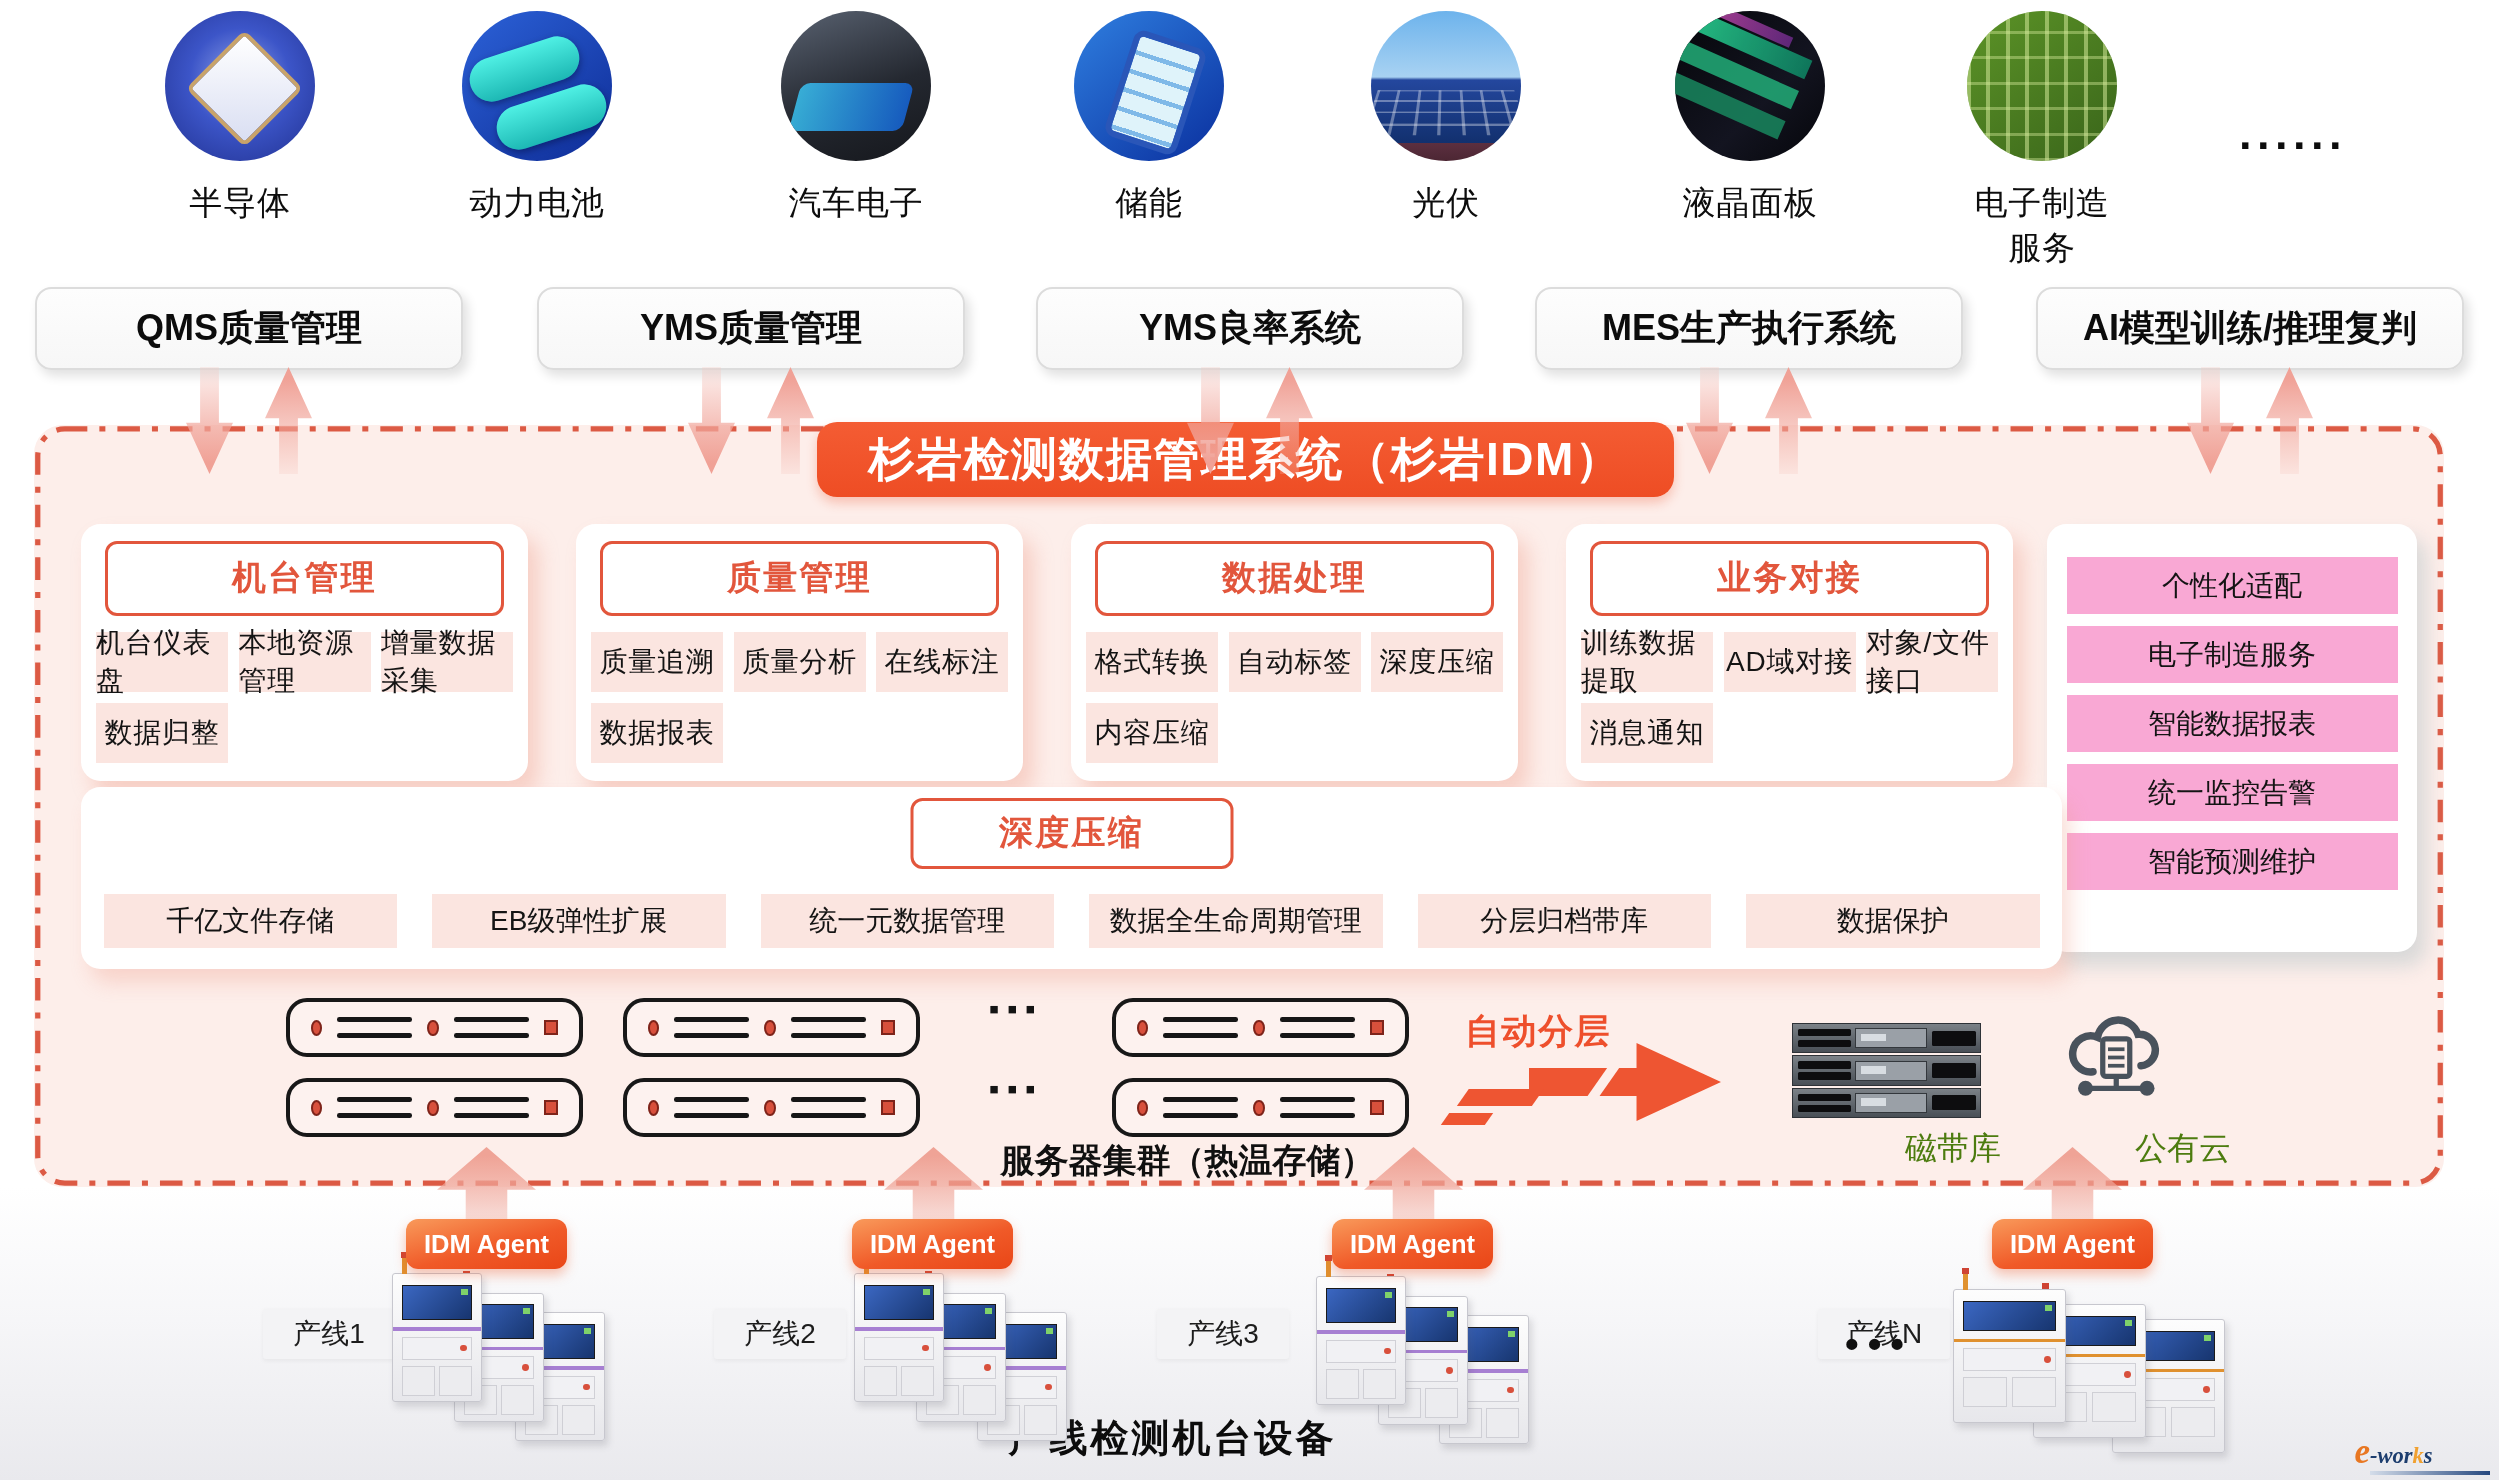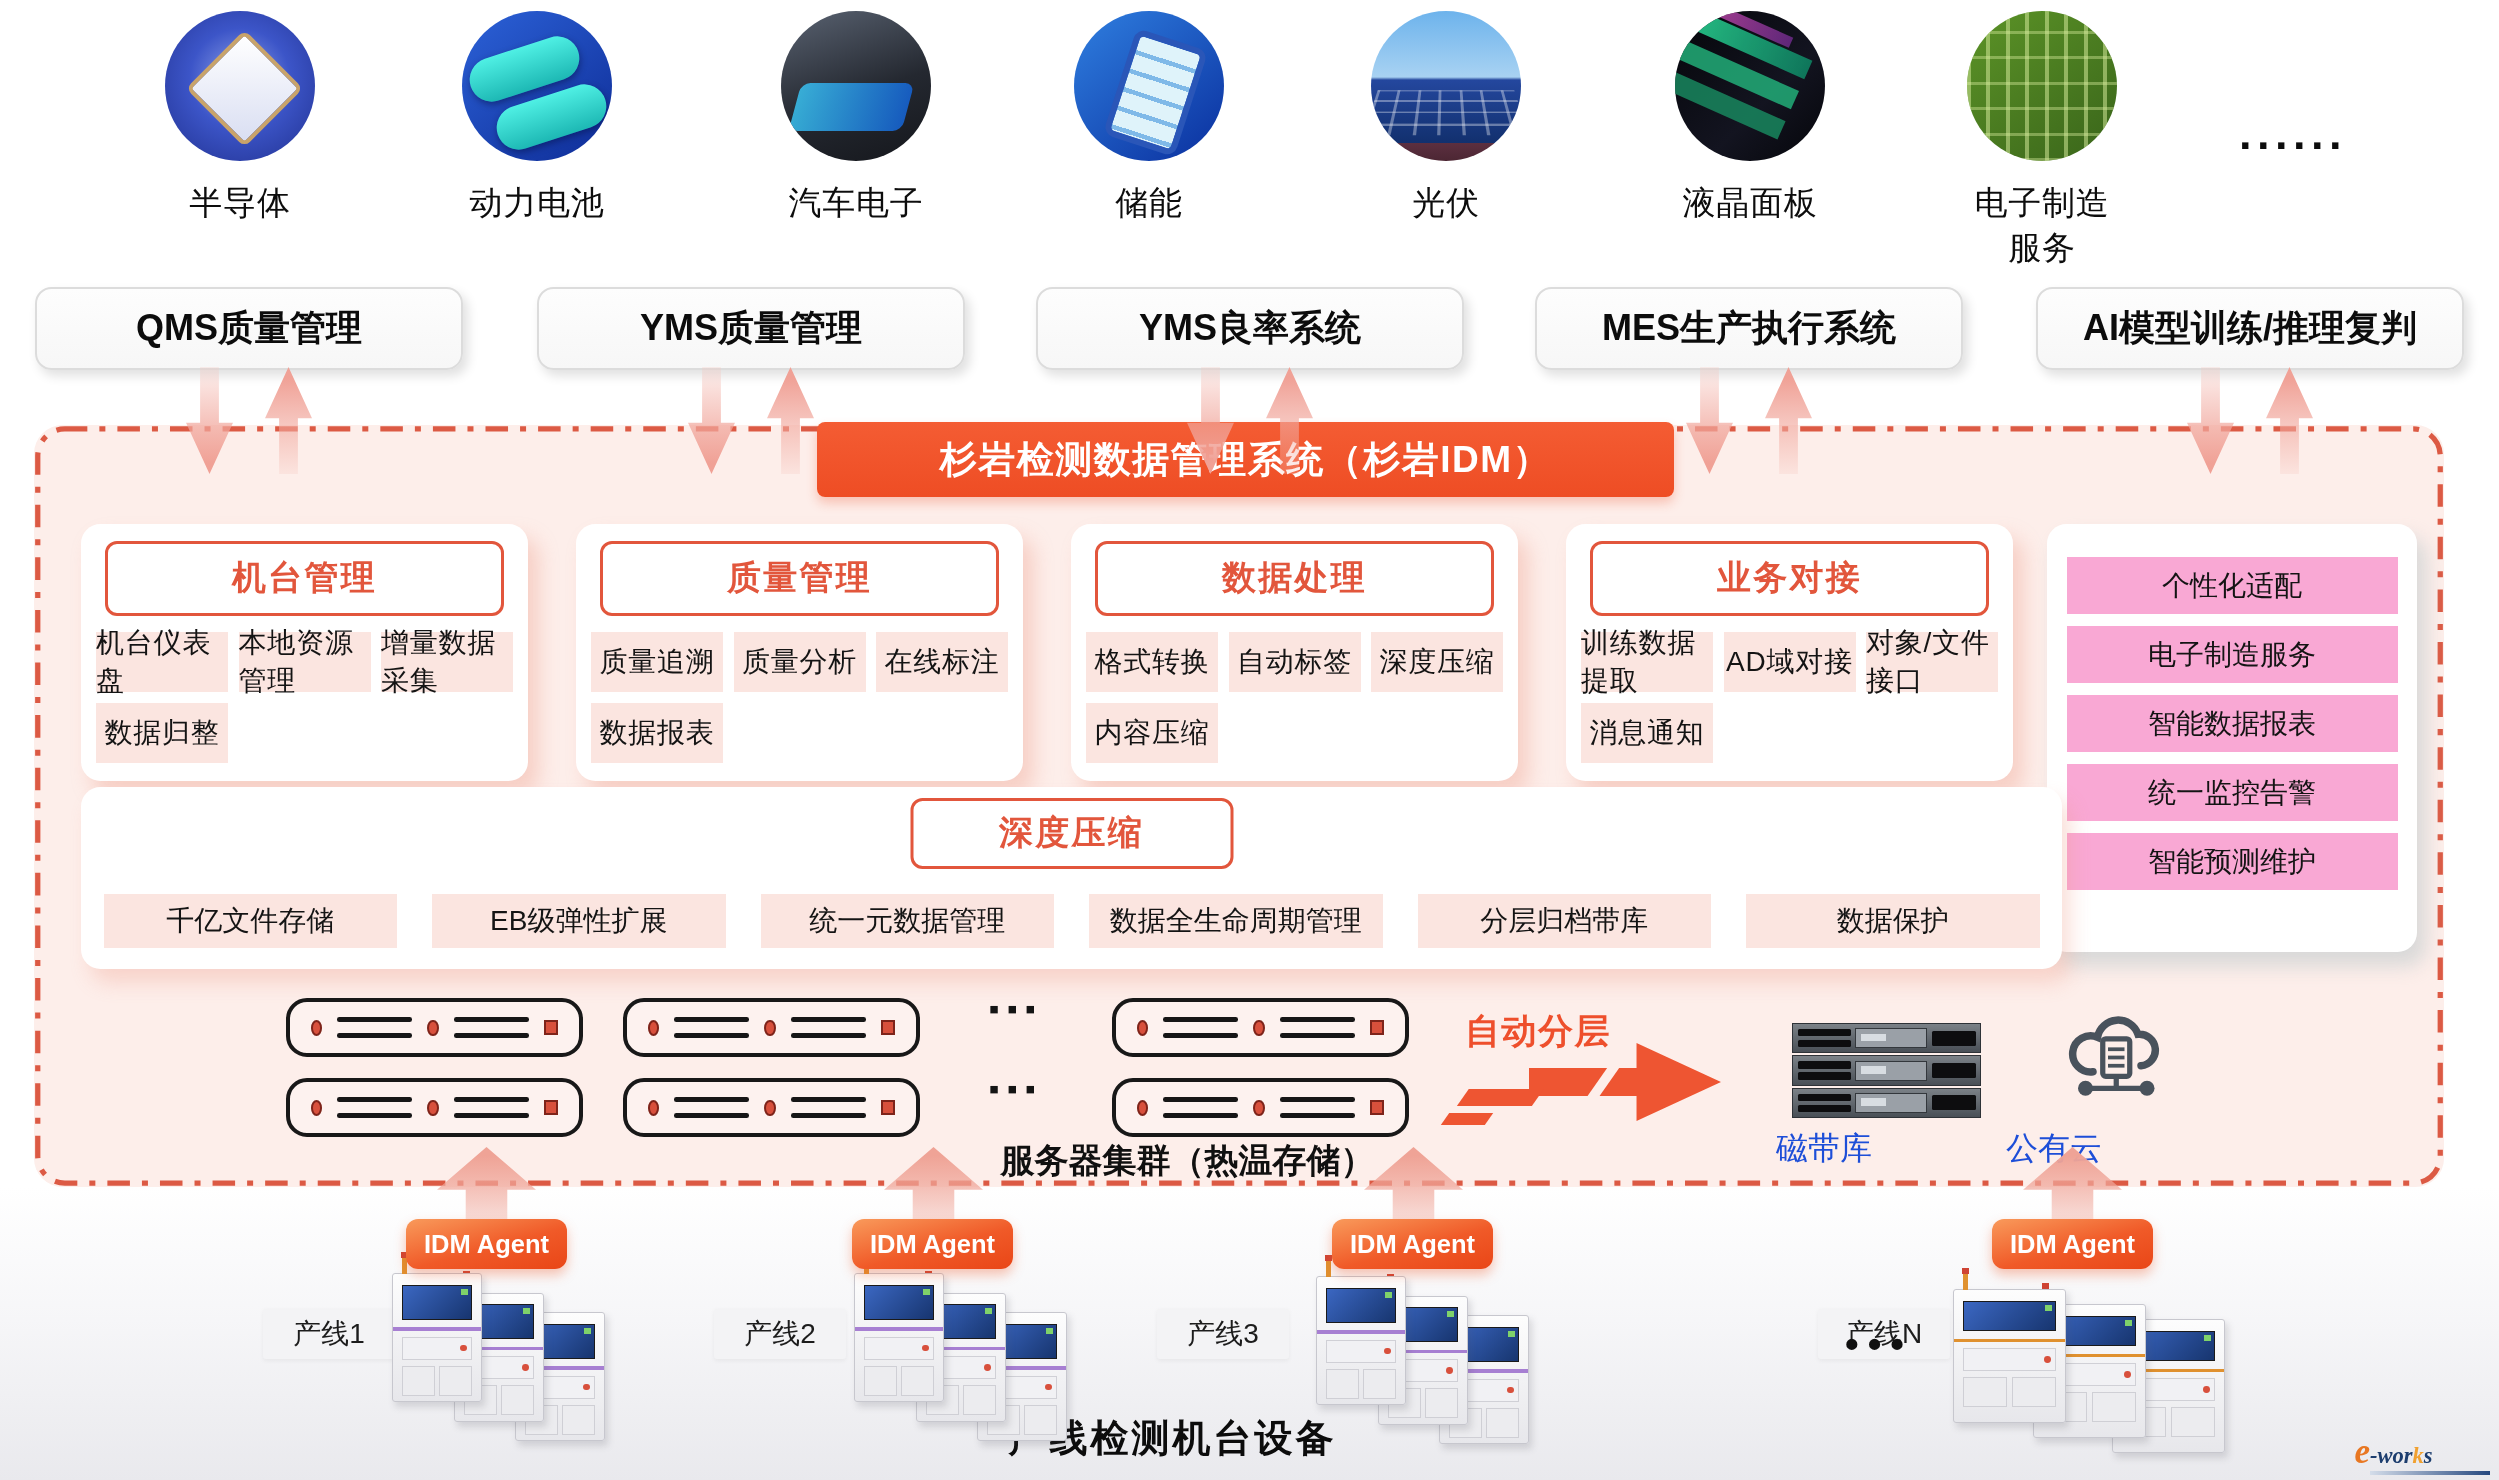--- a/index.html
+++ b/index.html
@@ -46,22 +46,22 @@
   .arr{width:47px;height:107px;}
   .arr.down{background:linear-gradient(180deg,rgba(246,197,189,.25),#f0a196 90%);
             clip-path:polygon(30% 0,70% 0,70% 52%,100% 52%,50% 100%,0 52%,30% 52%);}
   .arr.up{background:linear-gradient(0deg,rgba(246,197,189,.25),#f0a196 90%);
           clip-path:polygon(50% 0,100% 48%,70% 48%,70% 100%,30% 100%,30% 48%,0 48%);}
 
   
   .idm{position:absolute;left:34px;top:425px;width:2410px;height:762px;background:#fdeeea;border-radius:28.6px;z-index:1;}
   .dashsvg{position:absolute;left:0;top:0;z-index:2;pointer-events:none;}
   .banner{position:absolute;left:783px;top:-3px;width:857px;height:75px;z-index:7;
-          background:linear-gradient(180deg,#f45c33,#ee4d24);border-radius:8px;display:flex;align-items:center;justify-content:center;
-          color:#fff;font-size:37px;font-weight:700;letter-spacing:1.5px;box-shadow:0 6px 10.5px rgba(238,80,40,.28);}
+          background:linear-gradient(180deg,#f45c33,#ee4d24);border-radius:20px;display:flex;align-items:center;justify-content:center;
+          color:#fff;font-size:46px;font-weight:700;letter-spacing:1.5px;box-shadow:0 6px 10.5px rgba(238,80,40,.28);}
 
   
   .cards{position:absolute;left:47px;top:99px;display:flex;gap:48px;z-index:3;}
   .fcard{width:447px;height:257px;background:#fff;border-radius:19.5px;box-shadow:10.5px 13.5px 19.5px rgba(238,152,132,.35);
          box-sizing:border-box;padding:16.5px 13.5px 0;}
   .fhead{margin:0 10.5px;height:69px;border:3.8px solid #e2563c;border-radius:12px;background:#fff;
          display:flex;align-items:center;justify-content:center;font-size:34px;font-weight:700;color:#e2563c;letter-spacing:2.3px;}
   .fitems{margin:16.5px 1.5px 0;display:grid;grid-template-columns:1fr 1fr 1fr;gap:10.5px;}
   .fitem{height:60px;background:#fbe5e0;display:flex;align-items:center;justify-content:center;
          font-size:28px;color:#141414;letter-spacing:0.8px;}
@@ -101,21 +101,21 @@
   .tier-gap{position:absolute;left:1563px;top:635px;width:12px;height:45px;background:#fdeeea;transform:skewX(-35deg);z-index:4;}
 
   
   .tape{position:absolute;left:1758px;top:598px;width:189px;height:95px;z-index:3;display:flex;flex-direction:column;gap:2.3px;}
   .trow{flex:1;background:linear-gradient(180deg,#7b8187,#494f56);border:1.5px solid #2e3237;display:flex;align-items:center;gap:4.5px;padding:0 4.5px;box-sizing:border-box;}
   .trow .slots{width:53px;display:flex;flex-direction:column;gap:3.8px;}
   .trow .slots i{display:block;height:7.5px;background:#0d0d0f;border-radius:1.5px;}
   .trow .tpanel{flex:1;height:18px;background:#9aa0a7;border:0.8px solid #33373c;position:relative;}
   .trow .tpanel::after{content:"";position:absolute;left:4.5px;top:4.5px;width:25.5px;height:7.5px;background:#d8dde2;}
   .trow .drive{width:44px;height:15px;background:#0d0d0f;border-radius:1.5px;}
-  .infra-label{position:absolute;z-index:3;width:225px;text-align:left;top:702px;font-size:32px;font-weight:500;color:#1d4ed8;}
+  .infra-label{position:absolute;z-index:3;width:225px;text-align:right;top:702px;font-size:32px;font-weight:500;color:#4d7c0f;}
 
   
   .cloud{position:absolute;left:2029px;top:580px;z-index:3;}
 
   
   .bottom{position:absolute;left:0;top:1187px;width:2500px;height:294px;
           background:linear-gradient(180deg,#ffffff 0%,#f6f6f8 45%,#e9e9ed 100%);z-index:0;}
   .uparr{position:absolute;width:99px;height:107px;top:1147px;z-index:6;
          background:linear-gradient(180deg,#efa396 8%,rgba(249,226,221,.08) 100%);
          clip-path:polygon(50% 0,100% 40%,71% 40%,71% 100%,29% 100%,29% 40%,0 40%);}

